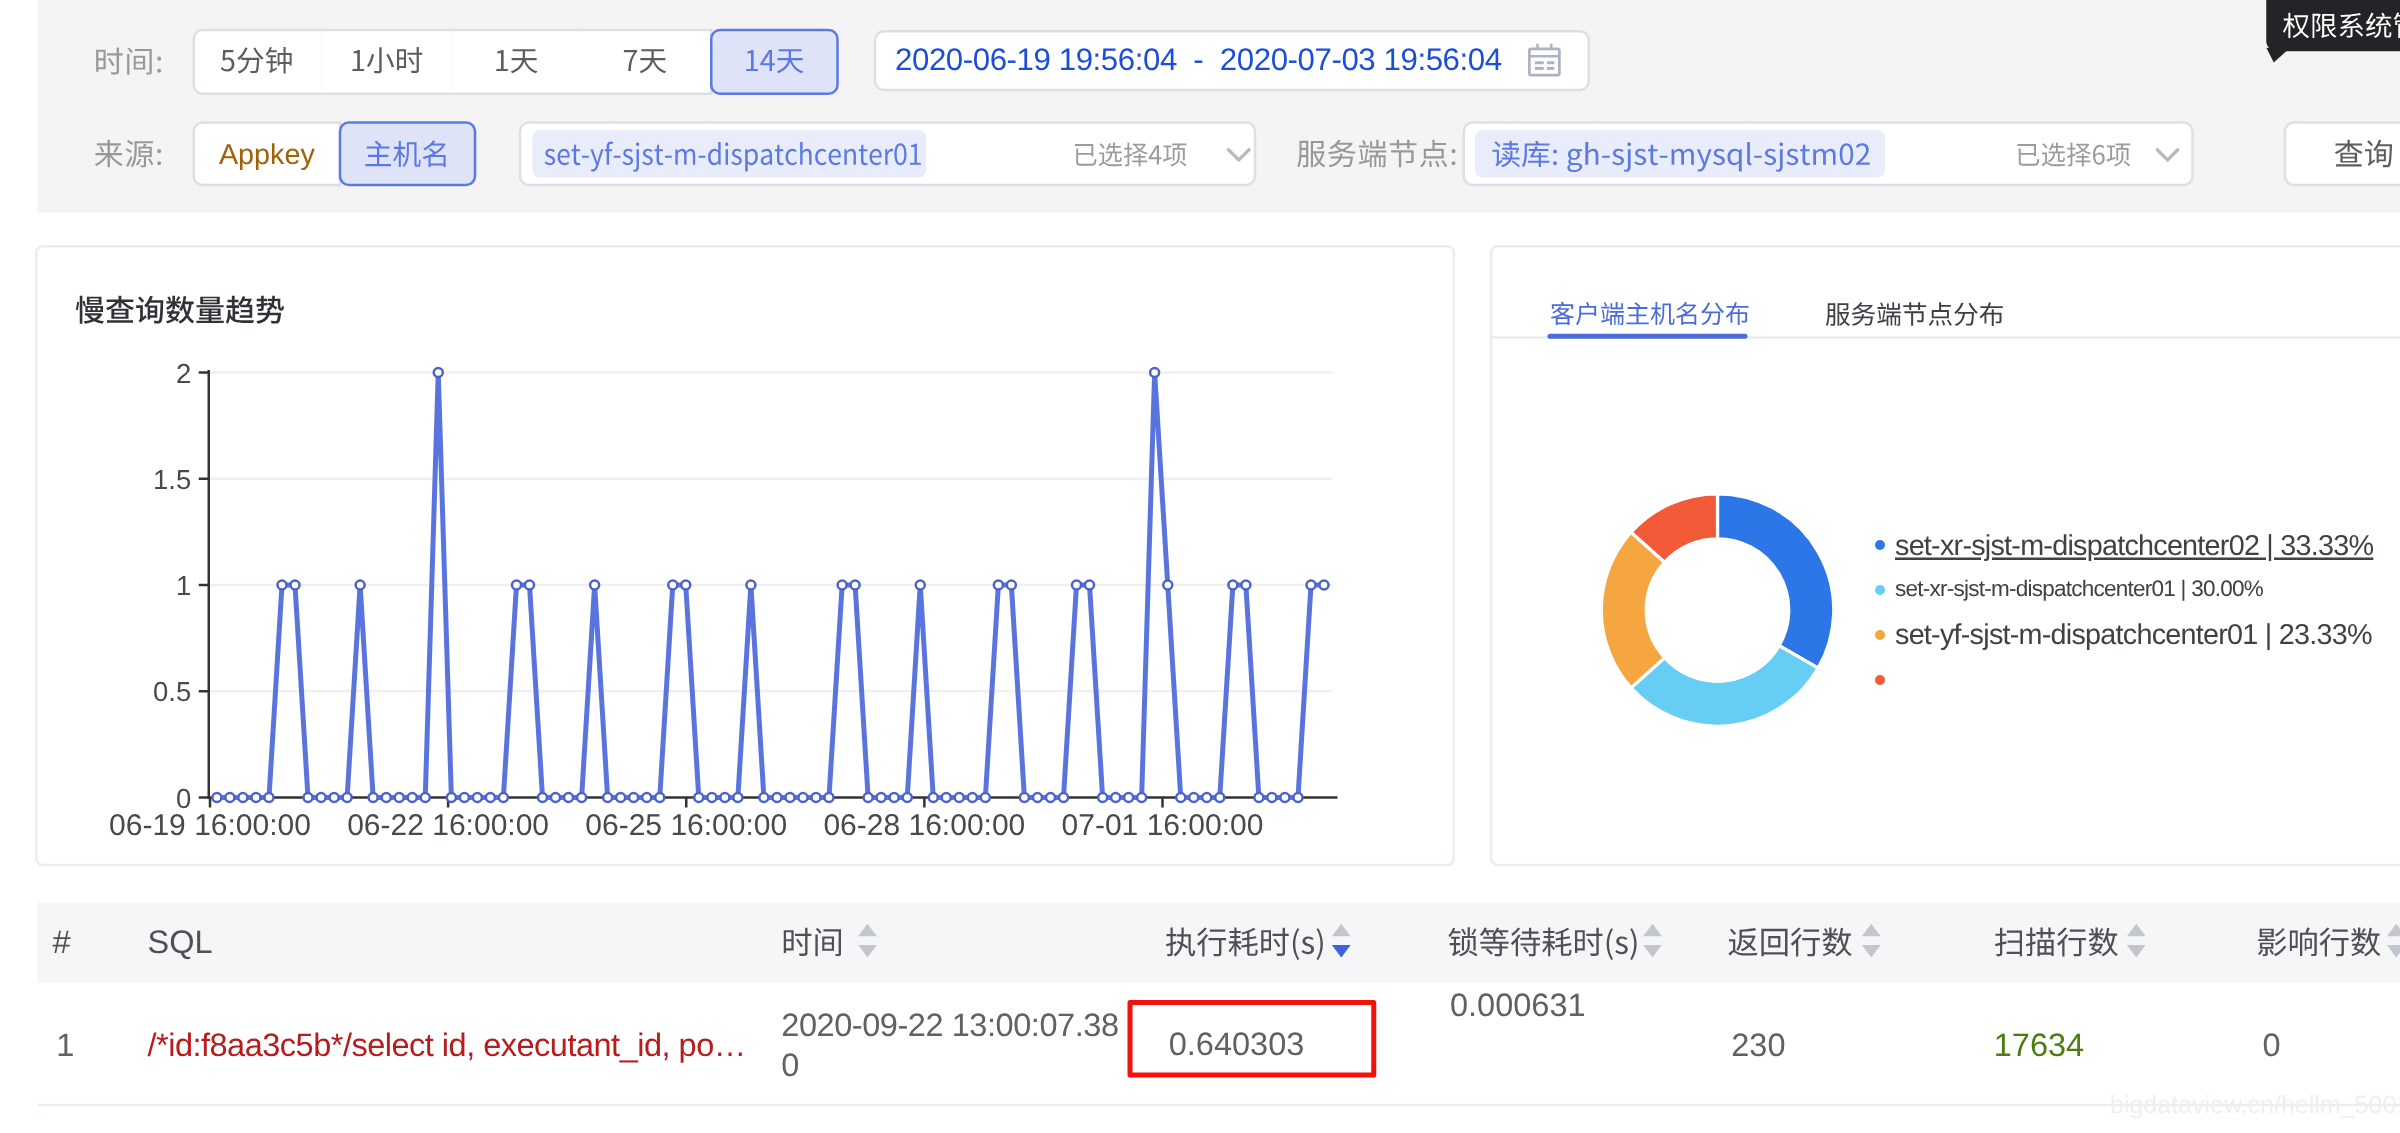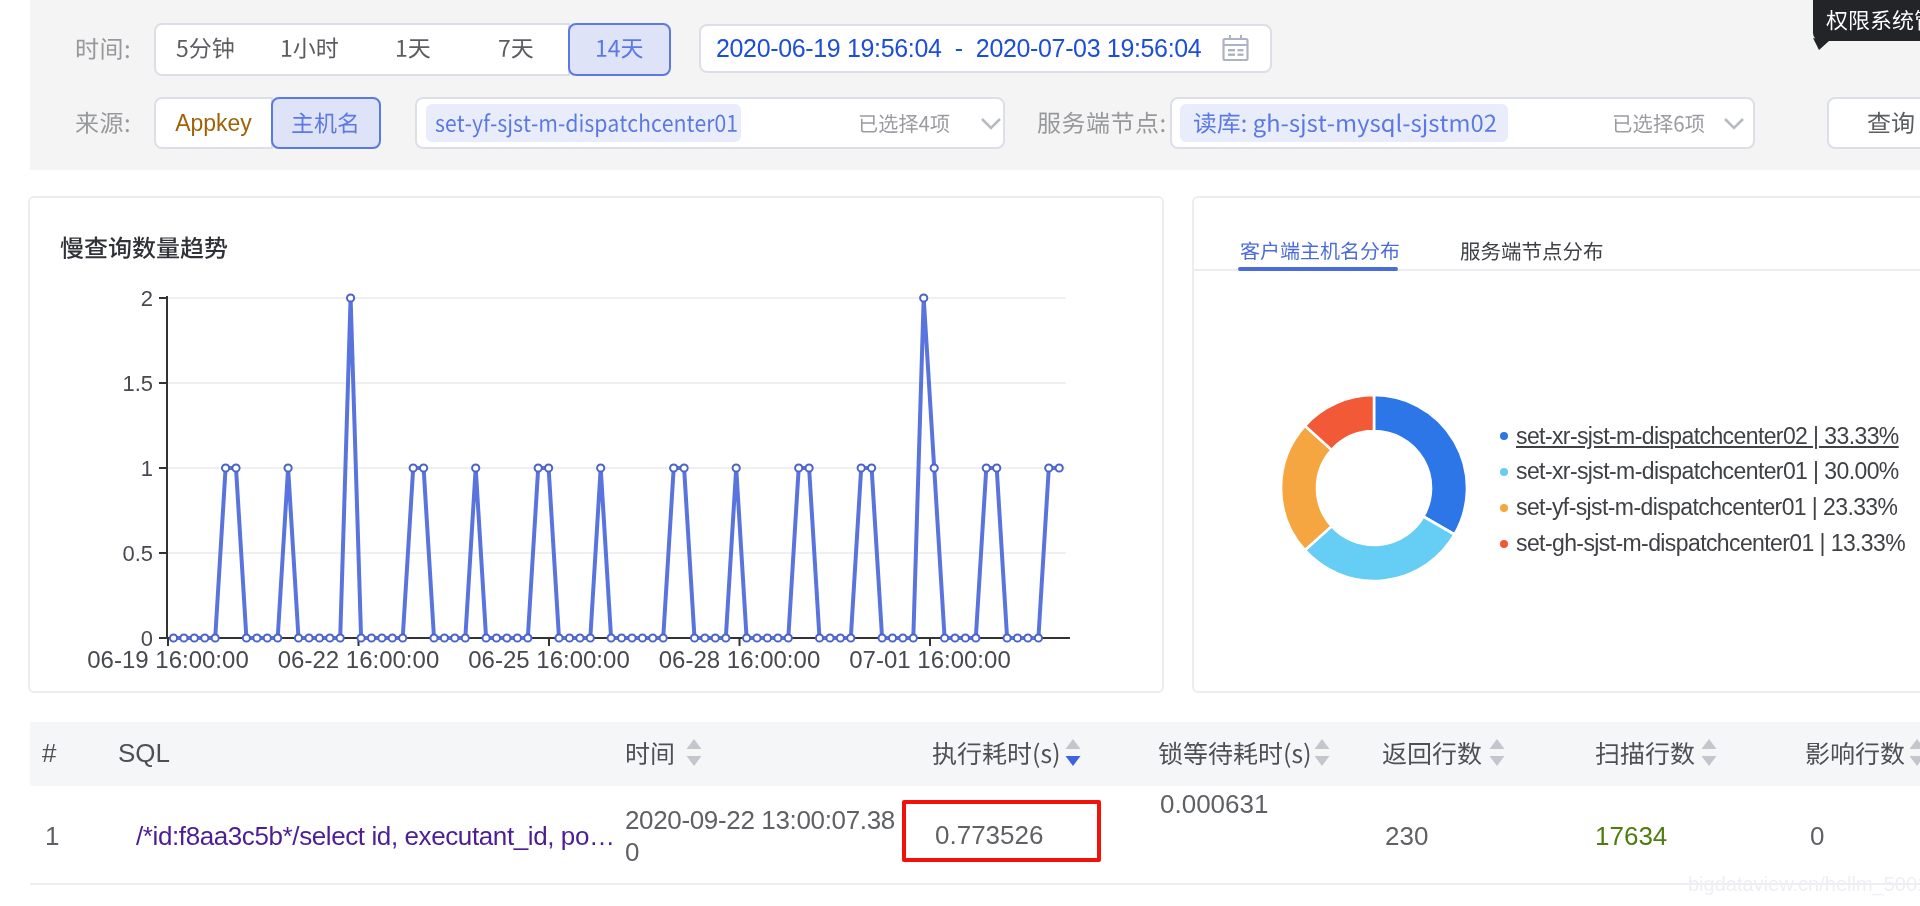--- a/index.html
+++ b/index.html
@@ -212,25 +212,24 @@
 <div style="position:absolute;left:1194px;top:269px;width:726px;height:2px;background:#ececee;"></div>
 <svg style="position:absolute;left:1281px;top:395px" width="186" height="186" viewBox="0 0 186 186">
       <path d="M93.00,0.00 A93,93 0 0 1 173.54,139.50 L142.36,121.50 A57,57 0 0 0 93.00,36.00 Z" fill="#2d76e8" stroke="#fff" stroke-width="2.6"></path>
       <path d="M173.54,139.50 A93,93 0 0 1 23.89,155.23 L50.64,131.14 A57,57 0 0 0 142.36,121.50 Z" fill="#66cdf5" stroke="#fff" stroke-width="2.6"></path>
       <path d="M23.89,155.23 A93,93 0 0 1 23.89,30.77 L50.64,54.86 A57,57 0 0 0 50.64,131.14 Z" fill="#f6a640" stroke="#fff" stroke-width="2.6"></path>
       <path d="M23.89,30.77 A93,93 0 0 1 93.00,0.00 L93.00,36.00 A57,57 0 0 0 50.64,54.86 Z" fill="#f25a37" stroke="#fff" stroke-width="2.6"></path>
     </svg>
 <div style="position:absolute;left:1499.5px;top:432px;width:8px;height:8px;background:#2d76e8;border-radius:50%;"></div>
 <div style="position:absolute;left:1516px;top:421.5px;height:29px;line-height:29px;font-size:23px;color:#3f4145;white-space:pre;letter-spacing:-0.6px;text-decoration:underline;">set-xr-sjst-m-dispatchcenter02 | 33.33%</div>
 <div style="position:absolute;left:1499.5px;top:467.5px;width:8px;height:8px;background:#66cdf5;border-radius:50%;"></div>
-<div style="position:absolute;left:1516px;top:457px;height:29px;line-height:29px;font-size:23px;color:#3f4145;white-space:pre;letter-spacing:-0.6px;">set-xr-sjst-m-dispatchcenter01 | 30.00%</div>
+<div style="position:absolute;left:1516px;top:457px;height:29px;line-height:29px;font-size:18px;color:#3f4145;white-space:pre;letter-spacing:-0.6px;">set-xr-sjst-m-dispatchcenter01 | 30.00%</div>
 <div style="position:absolute;left:1499.5px;top:503.5px;width:8px;height:8px;background:#f6a640;border-radius:50%;"></div>
 <div style="position:absolute;left:1516px;top:493px;height:29px;line-height:29px;font-size:23px;color:#3f4145;white-space:pre;letter-spacing:-0.6px;">set-yf-sjst-m-dispatchcenter01 | 23.33%</div>
 <div style="position:absolute;left:1499.5px;top:539.5px;width:8px;height:8px;background:#f25a37;border-radius:50%;"></div>
-<div style="position:absolute;left:1516px;top:529px;height:29px;line-height:29px;font-size:23px;color:#3f4145;white-space:pre;letter-spacing:-0.6px;">set-gh-sjst-m-dispatchcenter01 | 13.33%</div>
 <div style="position:absolute;left:30px;top:722px;width:1890px;height:64px;background:#f5f6f8;"></div>
 <div style="position:absolute;left:42px;top:737px;height:32px;line-height:32px;font-size:26px;color:#4e5054;white-space:pre;">#</div>
 <div style="position:absolute;left:118px;top:737px;height:32px;line-height:32px;font-size:26px;color:#4e5054;white-space:pre;">SQL</div>
 <svg style="position:absolute;left:625.0px;top:734.5px;overflow:visible;z-index:3" width="50.0" height="37.5">
       <path transform="translate(0,28.0)" d="M11.9 -11.3C13.2 -9.4 14.9 -6.7 15.7 -5.2L17.3 -6.2C16.5 -7.7 14.8 -10.2 13.4 -12.1ZM8.1 -10.1V-4.4H3.8V-10.1ZM8.1 -11.7H3.8V-17.2H8.1ZM2 -18.9V-0.6H3.8V-2.7H9.9V-18.9ZM19.1 -20.9V-16H11V-14.2H19.1V-0.8C19.1 -0.3 18.9 -0.2 18.4 -0.2C17.9 -0.1 16 -0.1 14.1 -0.2C14.3 0.4 14.6 1.2 14.8 1.8C17.2 1.8 18.9 1.7 19.8 1.4C20.7 1.1 21 0.6 21 -0.8V-14.2H24.1V-16H21V-20.9Z M27.3 -15.4V2H29.2V-15.4ZM27.6 -19.8C28.8 -18.7 30.1 -17.1 30.7 -16.1L32.2 -17.1C31.6 -18.2 30.3 -19.6 29.1 -20.7ZM34.5 -7.4H40.5V-4H34.5ZM34.5 -12.3H40.5V-9H34.5ZM32.8 -13.9V-2.5H42.2V-13.9ZM33.8 -19.6V-17.8H45.9V-0.3C45.9 0.1 45.8 0.2 45.5 0.2C45.2 0.2 44.1 0.2 43.1 0.2C43.3 0.6 43.6 1.4 43.7 1.9C45.2 1.9 46.3 1.9 47 1.6C47.6 1.2 47.8 0.8 47.8 -0.3V-19.6Z" fill="#4e5054"></path>
     </svg>
 <svg style="position:absolute;left:685px;top:738px" width="18" height="30" viewBox="0 0 18 30">
       <path d="M9,1 L16.5,11 L1.5,11 Z" fill="#c3c6cd"></path>
       <path d="M9,28 L16.5,18 L1.5,18 Z" fill="#c3c6cd"></path>
     </svg>
@@ -263,23 +262,23 @@
       <path d="M9,28 L16.5,18 L1.5,18 Z" fill="#c3c6cd"></path>
     </svg>
 <svg style="position:absolute;left:1805.0px;top:734.5px;overflow:visible;z-index:3" width="100.0" height="37.5">
       <path transform="translate(0,28.0)" d="M21 -20.5C19.6 -18.5 17 -16.4 14.8 -15.2C15.3 -14.8 15.9 -14.2 16.2 -13.9C18.5 -15.3 21.1 -17.5 22.8 -19.8ZM21.8 -13.8C20.2 -11.6 17.3 -9.4 14.8 -8.1C15.3 -7.8 15.8 -7.2 16.1 -6.8C18.8 -8.2 21.7 -10.6 23.6 -13ZM22.3 -6.5C20.6 -3.7 17.4 -1.1 14.1 0.4C14.5 0.8 15.1 1.4 15.4 1.9C18.8 0.2 22.1 -2.7 24.1 -5.9ZM4.7 -7.6H11.9V-5.5H4.7ZM10.4 -3C11.3 -1.8 12.2 -0.2 12.7 0.8L14.1 0C13.7 -1 12.7 -2.5 11.8 -3.6ZM4.5 -16.1H12.1V-14.6H4.5ZM4.5 -18.9H12.1V-17.3H4.5ZM2.7 -20.1V-13.3H14V-20.1ZM3.9 -3.6C3.3 -2.2 2.4 -1 1.4 0C1.8 0.2 2.4 0.8 2.7 1C3.7 0 4.8 -1.6 5.5 -3.1ZM6.8 -12.9C7 -12.5 7.2 -12.1 7.3 -11.7H1.5V-10.2H14.8V-11.7H9.3C9.1 -12.2 8.8 -12.8 8.5 -13.2ZM2.9 -8.9V-4.1H7.3V0C7.3 0.2 7.2 0.3 7 0.3C6.7 0.3 5.8 0.3 4.8 0.3C5.1 0.8 5.3 1.4 5.4 1.9C6.8 1.9 7.7 1.9 8.3 1.6C9 1.3 9.2 0.9 9.2 0V-4.1H13.7V-8.9Z M26.9 -18.6V-2.2H28.5V-4.7H33.1V-18.6ZM28.5 -16.9H31.5V-6.4H28.5ZM40.6 -21.1C40.4 -19.8 39.8 -18.1 39.2 -16.8H35V1.8H36.8V-15.2H46.5V-0.2C46.5 0.1 46.4 0.2 46.1 0.2C45.8 0.2 44.8 0.2 43.7 0.2C43.9 0.7 44.2 1.4 44.2 1.9C45.8 1.9 46.8 1.9 47.5 1.6C48.2 1.3 48.4 0.8 48.4 -0.2V-16.8H41.2C41.7 -17.9 42.3 -19.4 42.8 -20.6ZM40.1 -10.9H43.1V-5.4H40.1ZM38.8 -12.3V-2.6H40.1V-4H44.5V-12.3Z M60.9 -19.5V-17.7H73.2V-19.5ZM56.7 -21C55.4 -19.2 53 -17 50.9 -15.6C51.2 -15.2 51.7 -14.5 52 -14.1C54.2 -15.7 56.8 -18.1 58.5 -20.3ZM59.8 -12.6V-10.8H68.2V-0.4C68.2 -0 68 0.1 67.5 0.1C67.1 0.2 65.4 0.2 63.6 0.1C63.9 0.6 64.2 1.4 64.2 1.9C66.7 1.9 68.1 1.9 69 1.7C69.8 1.3 70.1 0.8 70.1 -0.4V-10.8H73.9V-12.6ZM57.7 -15.7C56 -12.8 53.2 -9.9 50.6 -8.1C51 -7.7 51.7 -6.9 52 -6.5C52.9 -7.2 53.9 -8.1 54.8 -9.1V2.1H56.6V-11.2C57.7 -12.4 58.6 -13.7 59.5 -15Z M86.1 -20.5C85.6 -19.6 84.8 -18.1 84.2 -17.2L85.4 -16.6C86.1 -17.4 86.9 -18.7 87.7 -19.8ZM77.2 -19.8C77.8 -18.8 78.5 -17.4 78.8 -16.5L80.2 -17.2C80 -18.1 79.3 -19.4 78.6 -20.4ZM85.2 -6.5C84.7 -5.2 83.9 -4.1 82.9 -3.2C82 -3.6 81 -4.1 80.1 -4.5C80.4 -5.1 80.8 -5.8 81.2 -6.5ZM77.8 -3.8C79 -3.4 80.3 -2.7 81.6 -2.1C80 -0.9 78.1 -0.1 76 0.4C76.3 0.7 76.8 1.4 76.9 1.8C79.2 1.2 81.3 0.2 83.2 -1.2C84 -0.8 84.7 -0.3 85.3 0.2L86.5 -1.1C85.9 -1.5 85.2 -1.9 84.4 -2.4C85.7 -3.8 86.8 -5.6 87.4 -7.7L86.3 -8.2L86 -8.1H82L82.5 -9.4L80.8 -9.7C80.7 -9.2 80.4 -8.6 80.2 -8.1H76.8V-6.5H79.4C78.8 -5.5 78.3 -4.6 77.8 -3.8ZM81.4 -21V-16.4H76.2V-14.8H80.8C79.7 -13.2 77.7 -11.6 76 -10.9C76.3 -10.5 76.8 -9.9 77 -9.5C78.5 -10.3 80.2 -11.7 81.4 -13.2V-10.1H83.2V-13.5C84.4 -12.6 85.9 -11.5 86.5 -10.9L87.6 -12.2C87 -12.7 84.8 -14.1 83.5 -14.8H88.3V-16.4H83.2V-21ZM90.7 -20.8C90.1 -16.4 89 -12.2 87 -9.6C87.4 -9.3 88.2 -8.7 88.5 -8.4C89.1 -9.3 89.7 -10.5 90.2 -11.7C90.7 -9.2 91.4 -7 92.3 -5C91 -2.6 89 -0.8 86.3 0.6C86.6 0.9 87.2 1.7 87.3 2.1C89.9 0.7 91.8 -1 93.3 -3.2C94.5 -1.1 96.1 0.6 98 1.8C98.3 1.3 98.9 0.7 99.3 0.3C97.2 -0.8 95.5 -2.7 94.3 -5C95.6 -7.5 96.5 -10.7 97 -14.4H98.7V-16.2H91.6C91.9 -17.6 92.2 -19 92.5 -20.5ZM95.2 -14.4C94.8 -11.5 94.2 -9 93.3 -6.9C92.4 -9.2 91.7 -11.7 91.2 -14.4Z" fill="#4e5054"></path>
     </svg>
 <svg style="position:absolute;left:1908px;top:738px" width="18" height="30" viewBox="0 0 18 30">
       <path d="M9,1 L16.5,11 L1.5,11 Z" fill="#c3c6cd"></path>
       <path d="M9,28 L16.5,18 L1.5,18 Z" fill="#c3c6cd"></path>
     </svg>
 <div style="position:absolute;left:45px;top:820px;height:32px;line-height:32px;font-size:26px;color:#5f6165;white-space:pre;">1</div>
-<div style="position:absolute;left:118px;top:820px;height:32px;line-height:32px;font-size:26px;color:#4c1d95;white-space:pre;letter-spacing:-0.4px;margin-left:18px;">/*id:f8aa3c5b*/select id, executant_id, po…</div>
+<div style="position:absolute;left:118px;top:820px;height:32px;line-height:32px;font-size:26px;color:#b91c1c;white-space:pre;letter-spacing:-0.4px;">/*id:f8aa3c5b*/select id, executant_id, po…</div>
 <div style="position:absolute;left:625px;top:804px;height:32px;line-height:32px;font-size:26px;color:#5f6165;white-space:pre;letter-spacing:-0.35px;">2020-09-22 13:00:07.38</div>
 <div style="position:absolute;left:625px;top:836px;height:32px;line-height:32px;font-size:26px;color:#5f6165;white-space:pre;">0</div>
 <div style="position:absolute;left:902px;top:800px;width:199px;height:62px;border:4px solid #f2120a;border-radius:2px;z-index:2;"></div>
-<div style="position:absolute;left:935px;top:819px;height:32px;line-height:32px;font-size:26px;color:#5f6165;white-space:pre;">0.773526</div>
+<div style="position:absolute;left:935px;top:819px;height:32px;line-height:32px;font-size:26px;color:#5f6165;white-space:pre;">0.640303</div>
 <div style="position:absolute;left:1160px;top:788px;height:32px;line-height:32px;font-size:26px;color:#5f6165;white-space:pre;">0.000631</div>
 <div style="position:absolute;left:1385px;top:820px;height:32px;line-height:32px;font-size:26px;color:#5f6165;white-space:pre;">230</div>
 <div style="position:absolute;left:1595px;top:820px;height:32px;line-height:32px;font-size:26px;color:#4d7c0f;white-space:pre;">17634</div>
 <div style="position:absolute;left:1810px;top:820px;height:32px;line-height:32px;font-size:26px;color:#5f6165;white-space:pre;">0</div>
 <div style="position:absolute;left:30px;top:883px;width:1890px;height:2px;background:#ebeef5;"></div>
 <div style="position:absolute;left:1688px;top:871.5px;height:25px;line-height:25px;font-size:20px;color:#efeff1;white-space:pre;">bigdataview.cn/hellm_500150</div>
 </div>
 </body></html>

